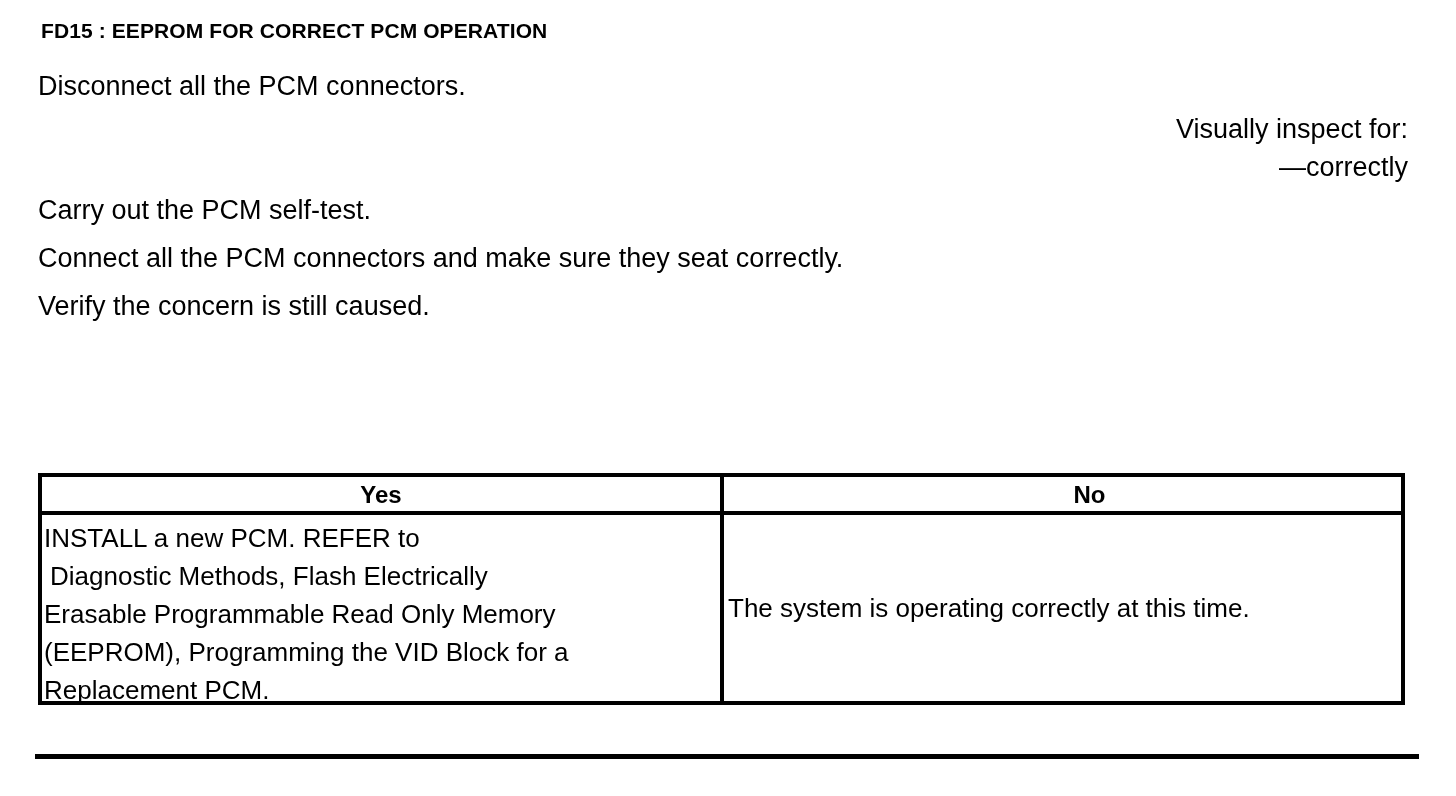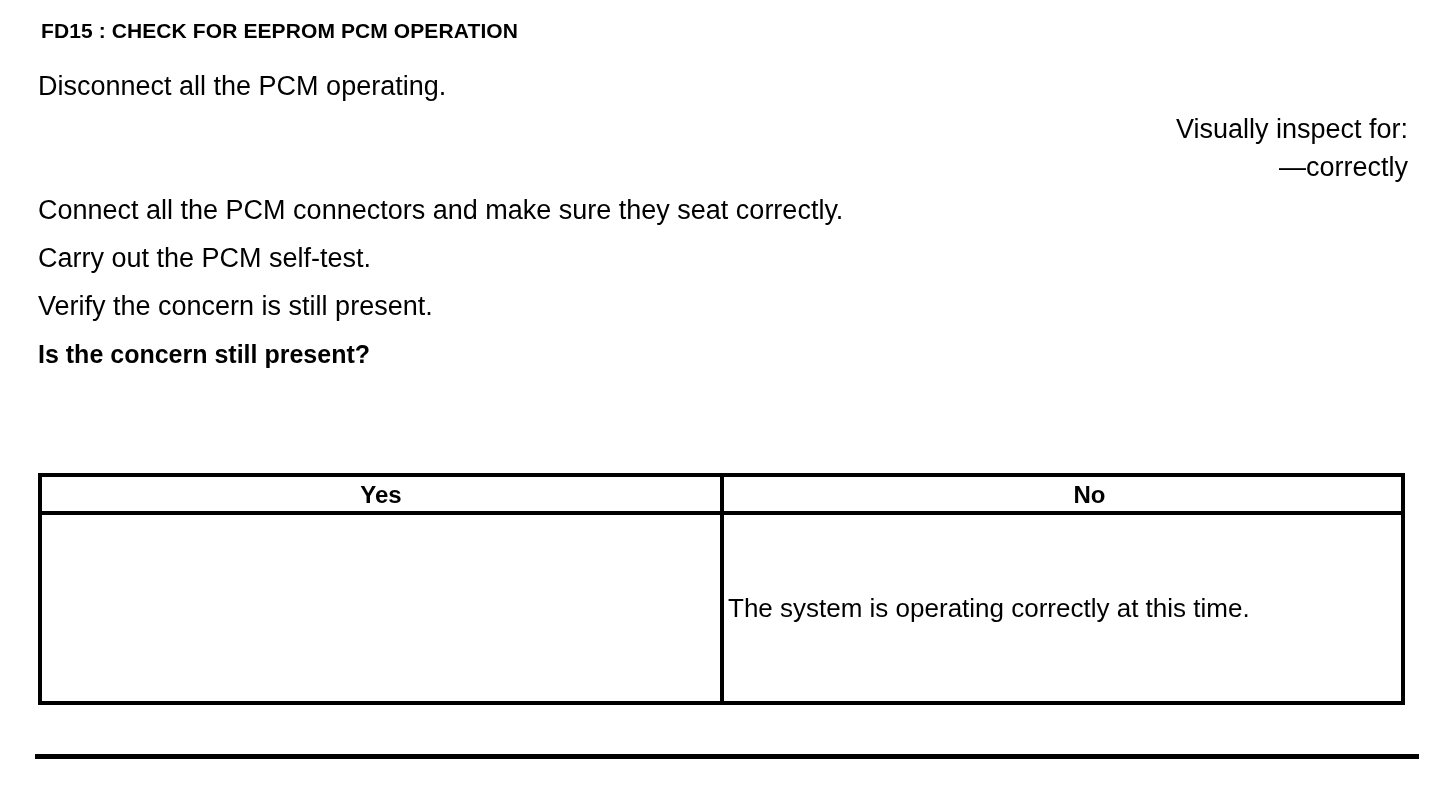--- a/index.html
+++ b/index.html
@@ -159,44 +159,50 @@
     width: 1384px;
     height: 5px;
     background: #000000;
   }
 </style>
 </head>
 <body>
 
 <div class="page">
 
-  <div class="step-title">FD15 : CHECK FOR EEPROM PCM OPERATION</div>
+  <div class="step-title">FD15 : EEPROM FOR CORRECT PCM OPERATION</div>
 
   <div class="instructions">
-    <div class="line">Disconnect all the PCM operating.</div>
+    <div class="line">Disconnect all the PCM connectors.</div>
     <div class="line tight">Visually inspect for:</div>
     <div class="line tight indent">—correctly</div>
+    <div class="line">Carry out the PCM self-test.</div>
     <div class="line">Connect all the PCM connectors and make sure they seat correctly.</div>
-    <div class="line">Carry out the PCM self-test.</div>
-    <div class="line">Verify the concern is still present.</div>
-    <div class="line bold">Is the concern still present?</div>
+    <div class="line">Verify the concern is still caused.</div>
   </div>
 
   <div class="decision-table">
     <div class="table-inner">
 
       <div class="header-row">
         <div class="header-cell yes">Yes</div>
         <div class="header-cell no">No</div>
       </div>
 
       <div class="col-divider"></div>
 
       <div class="body-row">
 
+        <div class="body-cell yes">
+          <div class="cell-line">INSTALL a new PCM. REFER to</div>
+          <div class="cell-line lead-space">Diagnostic Methods, Flash Electrically</div>
+          <div class="cell-line">Erasable Programmable Read Only Memory</div>
+          <div class="cell-line">(EEPROM), Programming the VID Block for a</div>
+          <div class="cell-line">Replacement PCM.</div>
+        </div>
 
         <div class="body-cell no">
           <div class="cell-line">The system is operating correctly at this time.</div>
         </div>
 
       </div>
     </div>
   </div>
 
   <div class="footer-rule"></div>

